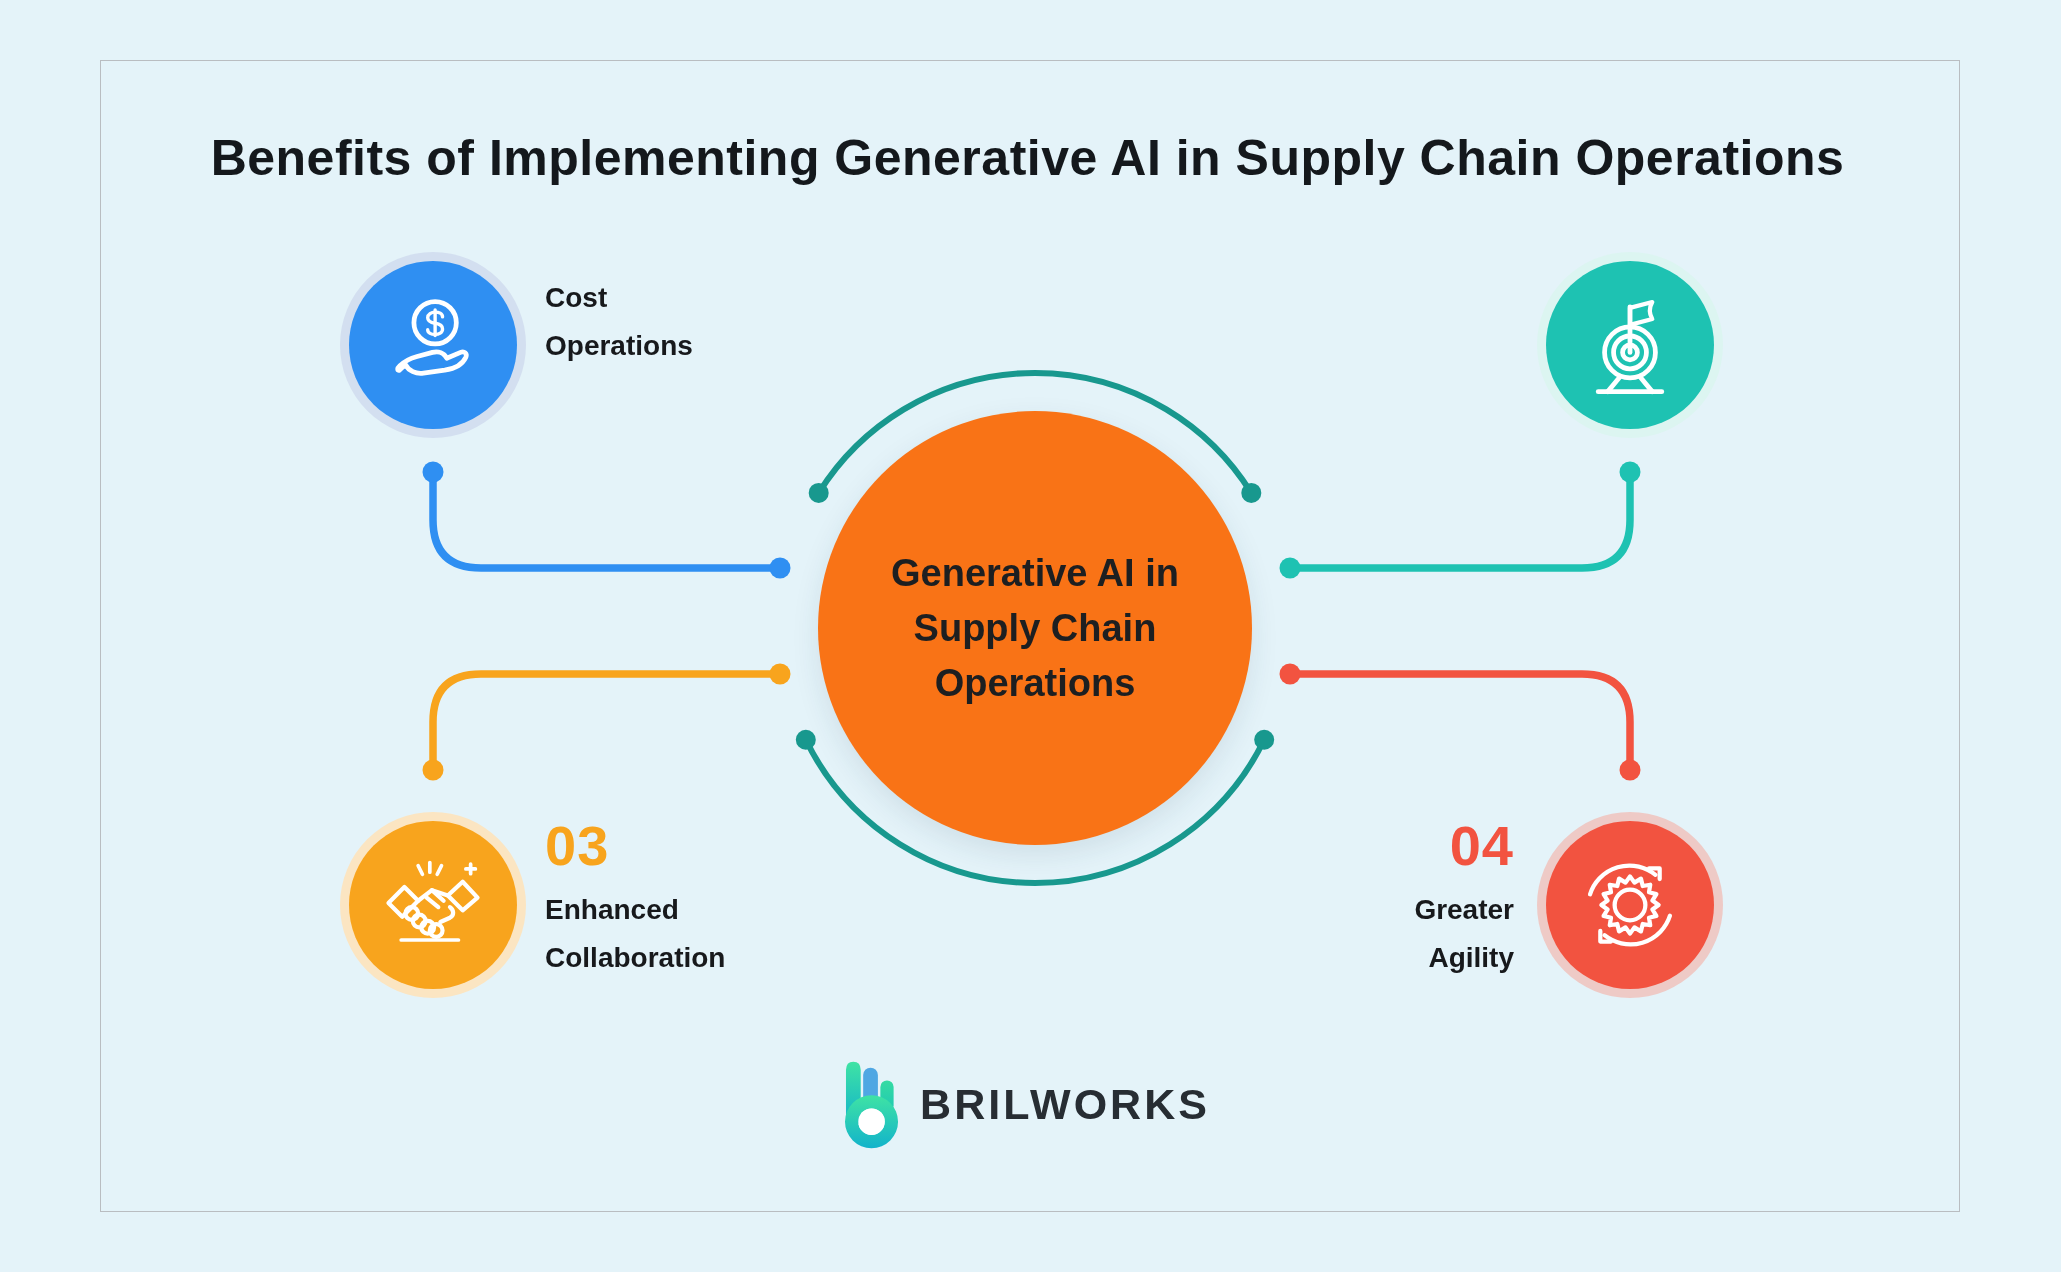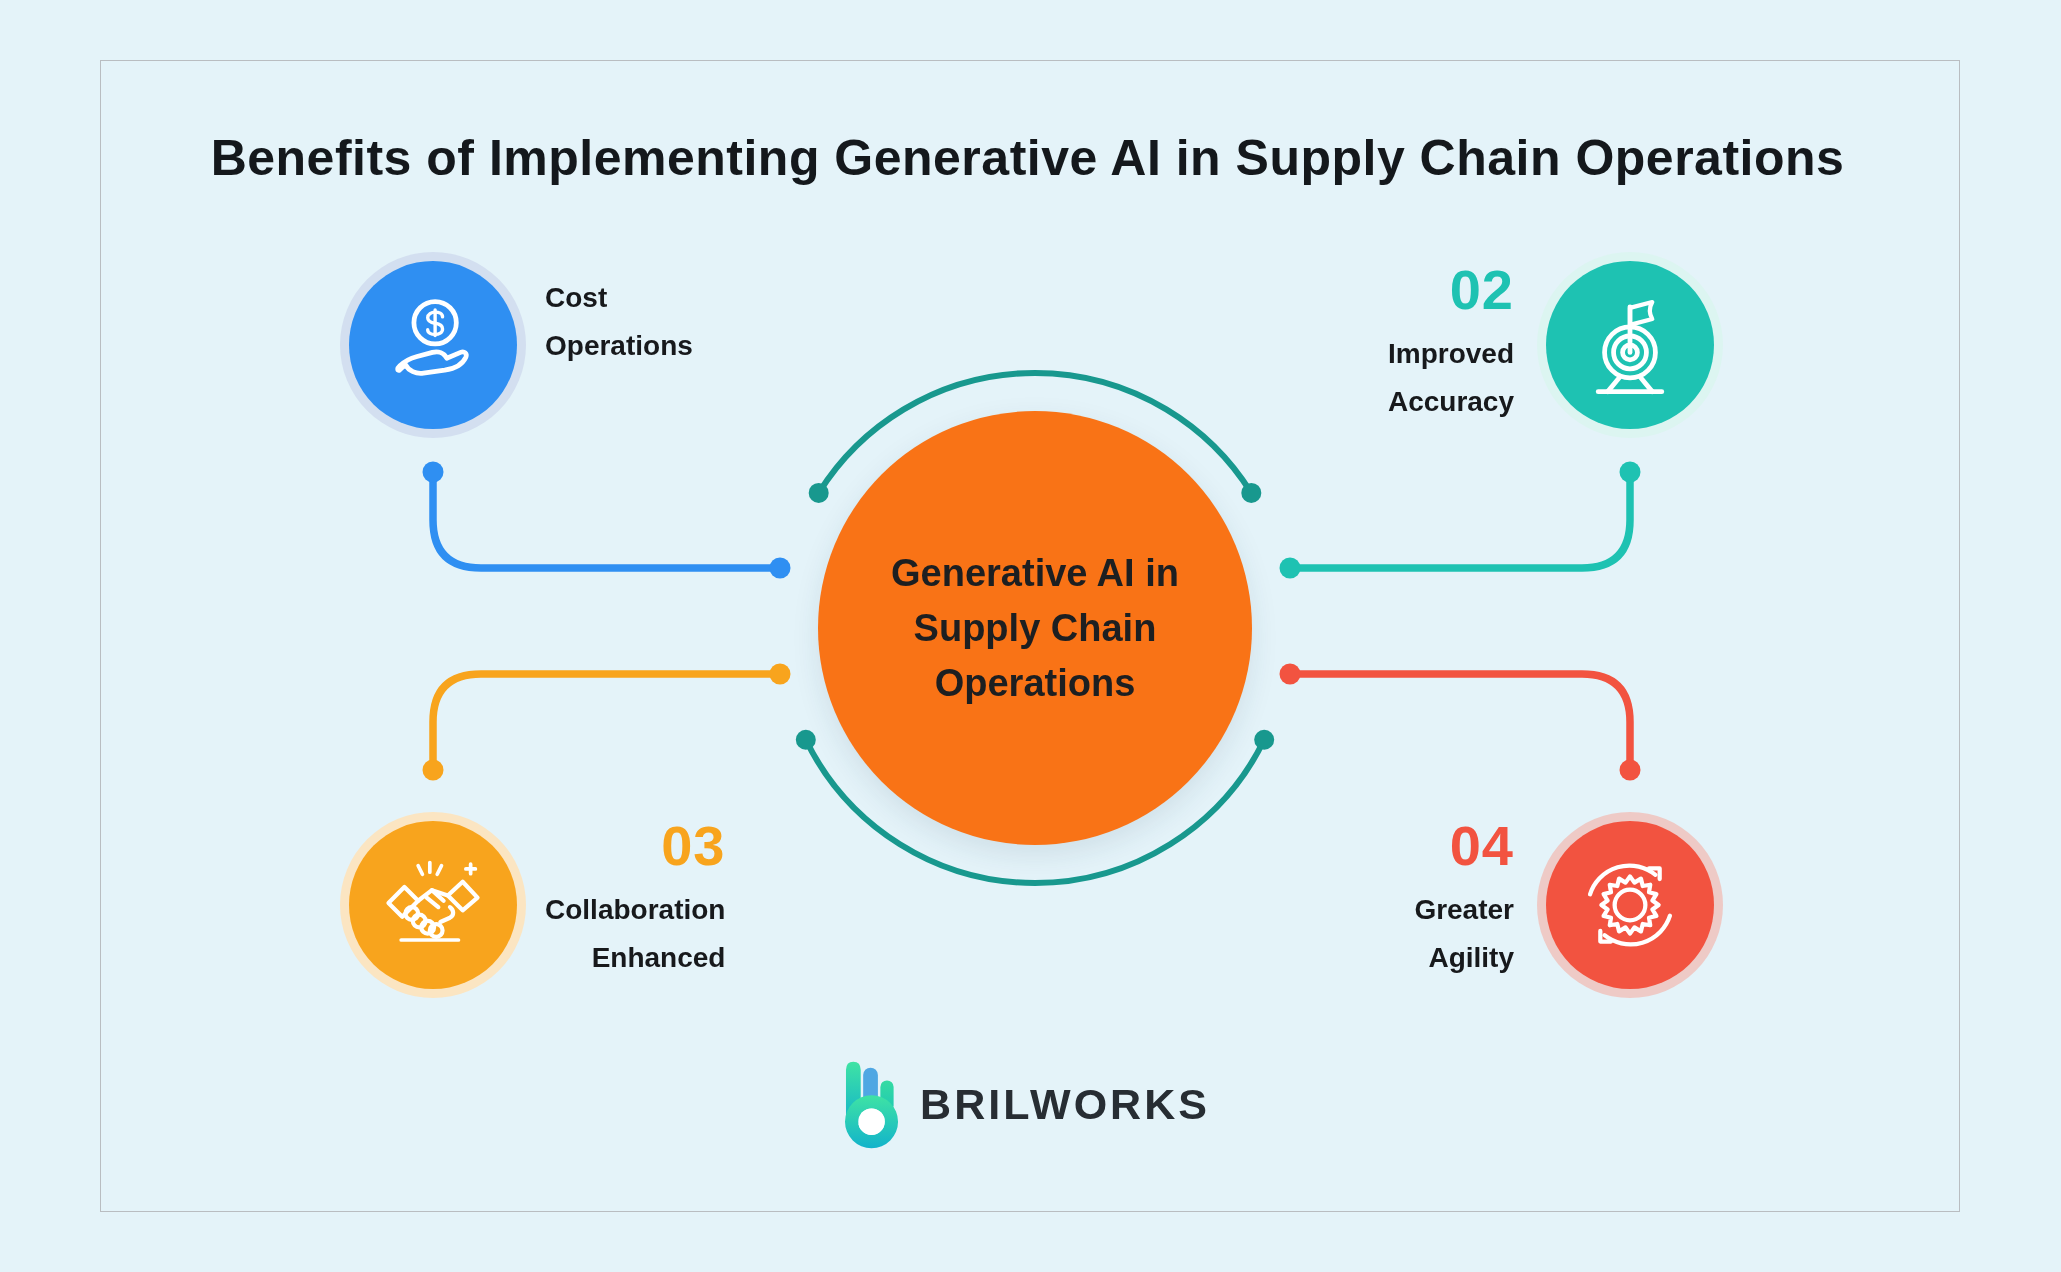--- a/index.html
+++ b/index.html
@@ -113,49 +113,42 @@
     <svg viewBox="0 0 100 100">
       <circle class="icon-stroke" cx="50" cy="57" r="24" stroke-width="4.5"></circle>
       <circle class="icon-stroke" cx="50" cy="57" r="15.5" stroke-width="4.5"></circle>
       <circle class="icon-stroke" cx="50" cy="57" r="7" stroke-width="4.5"></circle>
       <path class="icon-stroke" stroke-width="4.5" d="M50 57 V14"></path>
       <path class="icon-stroke" stroke-width="4" d="M50 15 L71 9.5 C68 15 68 20.5 71 25.5 L50 31 Z"></path>
       <path class="icon-stroke" stroke-width="4.5" d="M41 79.5 L29 94 M59 79.5 L71 94"></path>
       <path class="icon-stroke" stroke-width="4.5" d="M20 94 H80"></path>
     </svg>
   </div>
-  <div class="benefit-text right" style="top:262px;">
-    <div class="benefit-number n-teal">02</div>
-    <div class="benefit-label">
-      <div>Improved</div>
-      <div>Accuracy</div>
-    </div>
-  </div>
 
   <div class="benefit-circle circle-orange" style="left:349px;top:821px;">
     <svg viewBox="0 0 100 100">
       <path class="icon-stroke" stroke-width="4" d="M8 48 L23 33 L36 46 L21 61 Z"></path>
       <path class="icon-stroke" stroke-width="4" d="M92 43 L78 28 L64 41 L78 55 Z"></path>
       <path class="icon-stroke" stroke-width="4" d="M36 46 L49 36 L64 41"></path>
       <path class="icon-stroke" stroke-width="4" d="M49 36 L60 46 M44 43 L55 52"></path>
       <path class="icon-stroke" stroke-width="4" d="M66 52 C70 55 70 60 66 62 L57 66"></path>
       <circle class="icon-stroke" cx="30" cy="58" r="6" stroke-width="4"></circle>
       <circle class="icon-stroke" cx="37" cy="65" r="6" stroke-width="4"></circle>
       <circle class="icon-stroke" cx="45" cy="71" r="6" stroke-width="4"></circle>
       <circle class="icon-stroke" cx="53" cy="74" r="6" stroke-width="4"></circle>
       <path class="icon-stroke" stroke-width="3.5" d="M40 21 L36 13 M47 19 V10 M54 21 L58 13"></path>
       <path class="icon-stroke" stroke-width="3.5" d="M81 16 h9 M85.5 11.5 v9"></path>
       <path class="icon-stroke" stroke-width="3.5" d="M20 83 H74"></path>
     </svg>
   </div>
-  <div class="benefit-text left" style="top:818px;text-align:right;">
+  <div class="benefit-text left" style="top:818px;">
     <div class="benefit-number n-orange">03</div>
     <div class="benefit-label">
+      <div>Enhanced</div>
       <div>Collaboration</div>
-      <div>Enhanced</div>
     </div>
   </div>
 
   <div class="benefit-circle circle-red" style="left:1546px;top:821px;">
     <svg viewBox="0 0 100 100">
       <circle class="icon-stroke" cx="50" cy="50" r="14.5" stroke-width="4"></circle>
       <path class="icon-stroke" stroke-width="4" d="M77,50 L71.1,54.2 L74.9,60.3 L67.9,62 L69.1,69.1 L62,67.9 L60.3,74.9 L54.2,71.1 L50,77 L45.8,71.1 L39.7,74.9 L38,67.9 L30.9,69.1 L32.1,62 L25.1,60.3 L28.9,54.2 L23,50 L28.9,45.8 L25.1,39.7 L32.1,38 L30.9,30.9 L38,32.1 L39.7,25.1 L45.8,28.9 L50,23 L54.2,28.9 L60.3,25.1 L62,32.1 L69.1,30.9 L67.9,38 L74.9,39.7 L71.1,45.8 Z"></path>
       <path class="icon-stroke" stroke-width="4" d="M12.3,39.9 A39,39 0 0 1 74,21.5"></path>
       <path class="icon-stroke" stroke-width="4" d="M68,15.5 H78 V25.5"></path>
       <path class="icon-stroke" stroke-width="4" d="M87.7,60.1 A39,39 0 0 1 26,78.5"></path>

